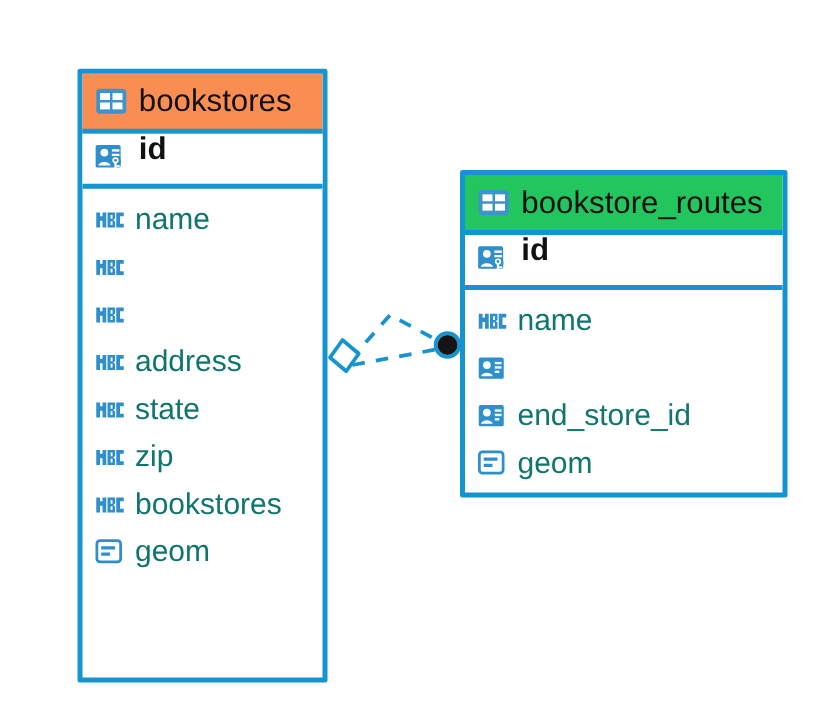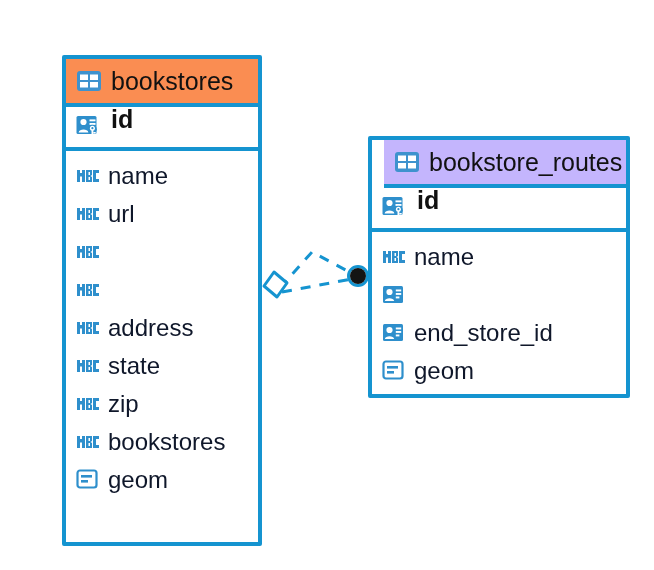--- a/index.html
+++ b/index.html
@@ -35,21 +35,21 @@
   .entity-header {
     box-sizing: border-box;
     display: flex;
     align-items: center;
     gap: 9px;
     padding: 0 10px;
     height: 48px;
     border-bottom: 4px solid #1594D0;
   }
   .entity-header.accent-orange { background: #FA8D52; }
-  .entity-header.accent-grey   { background: #c4b5fd; margin-left: 12px; }
+  .entity-header.accent-grey   { background: #22c55e; }
 
   .entity-title {
     font-size: 25px;
     color: #111111;
     line-height: 1;
     white-space: nowrap;
   }
 
   .pk-row {
     box-sizing: border-box;
@@ -73,21 +73,21 @@
   .field-row {
     box-sizing: border-box;
     display: flex;
     align-items: center;
     gap: 8px;
     padding: 0 10px;
     height: 38px;
   }
   .field-row .field-label {
     font-size: 24px;
-    color: #0f172a;
+    color: #0f766e;
     line-height: 1;
     white-space: nowrap;
   }
 
   .icon {
     flex: 0 0 auto;
     display: inline-flex;
     align-items: center;
     justify-content: center;
   }
@@ -148,30 +148,20 @@
         <span class="icon">
           <svg width="24" height="14" viewBox="0 0 24 14">
             <path fill="#2E8FCC" d="M1 13 L1 1 L4 1 L4 4 L6 4 L6 1 L9 1 L9 13 L6 13 L6 7.5 L4 7.5 L4 13 Z"></path>
             <path fill="#2E8FCC" d="M10 1 L16 1 L16 6 L14.5 7 L16 8 L16 13 L10 13 Z M12.5 3 L12.5 6 L14 6 L14 3 Z M12.5 8 L12.5 11 L14 11 L14 8 Z"></path>
             <path fill="#2E8FCC" d="M17 1 L23 1 L23 4 L20 4 L20 10 L23 10 L23 13 L17 13 Z"></path>
           </svg>
         </span>
         <span class="field-label">name</span>
       </div>
 
-      <div class="field-row">
-        <span class="icon">
-          <svg width="24" height="14" viewBox="0 0 24 14">
-            <path fill="#2E8FCC" d="M1 13 L1 1 L4 1 L4 4 L6 4 L6 1 L9 1 L9 13 L6 13 L6 7.5 L4 7.5 L4 13 Z"></path>
-            <path fill="#2E8FCC" d="M10 1 L16 1 L16 6 L14.5 7 L16 8 L16 13 L10 13 Z M12.5 3 L12.5 6 L14 6 L14 3 Z M12.5 8 L12.5 11 L14 11 L14 8 Z"></path>
-            <path fill="#2E8FCC" d="M17 1 L23 1 L23 4 L20 4 L20 10 L23 10 L23 13 L17 13 Z"></path>
-          </svg>
-        </span>
-        <span class="field-label">url</span>
-      </div>
 
       <div class="field-row">
         <span class="icon">
           <svg width="24" height="14" viewBox="0 0 24 14">
             <path fill="#2E8FCC" d="M1 13 L1 1 L4 1 L4 4 L6 4 L6 1 L9 1 L9 13 L6 13 L6 7.5 L4 7.5 L4 13 Z"></path>
             <path fill="#2E8FCC" d="M10 1 L16 1 L16 6 L14.5 7 L16 8 L16 13 L10 13 Z M12.5 3 L12.5 6 L14 6 L14 3 Z M12.5 8 L12.5 11 L14 11 L14 8 Z"></path>
             <path fill="#2E8FCC" d="M17 1 L23 1 L23 4 L20 4 L20 10 L23 10 L23 13 L17 13 Z"></path>
           </svg>
         </span>
       </div>

